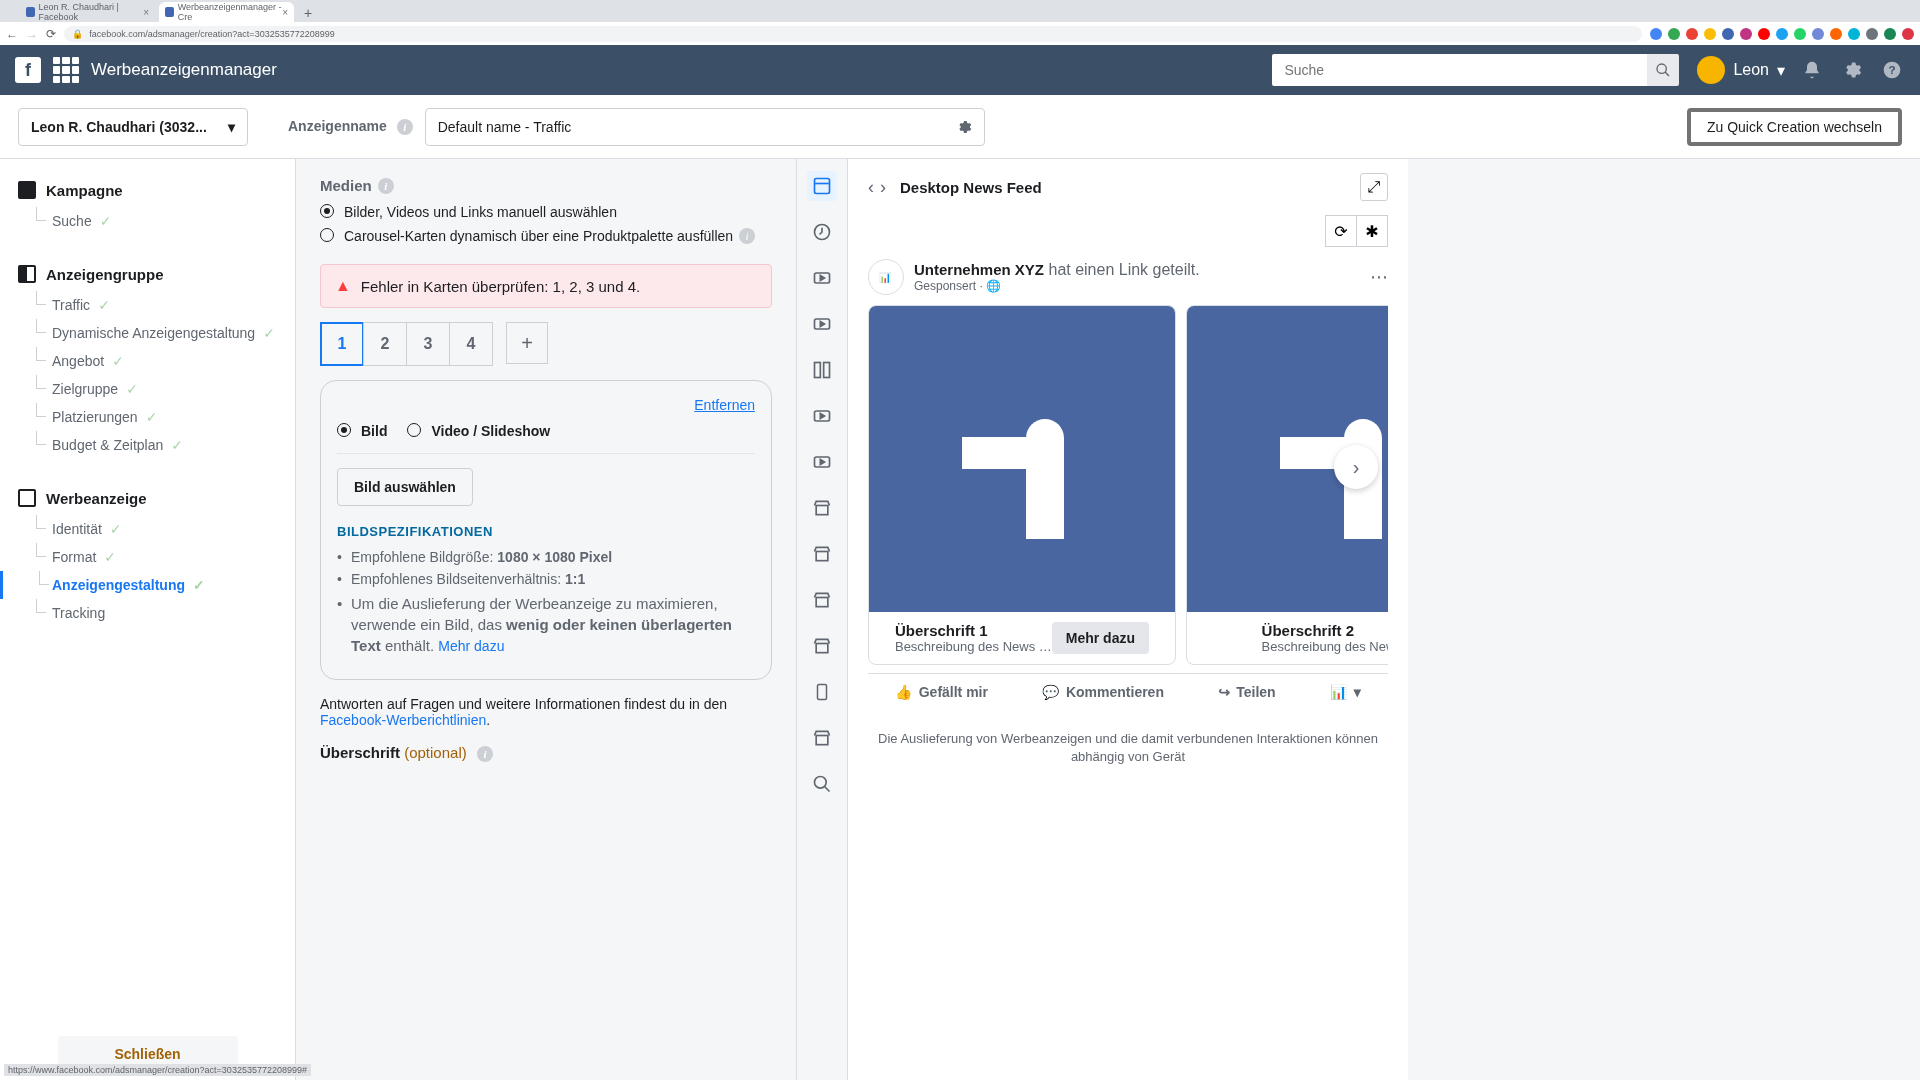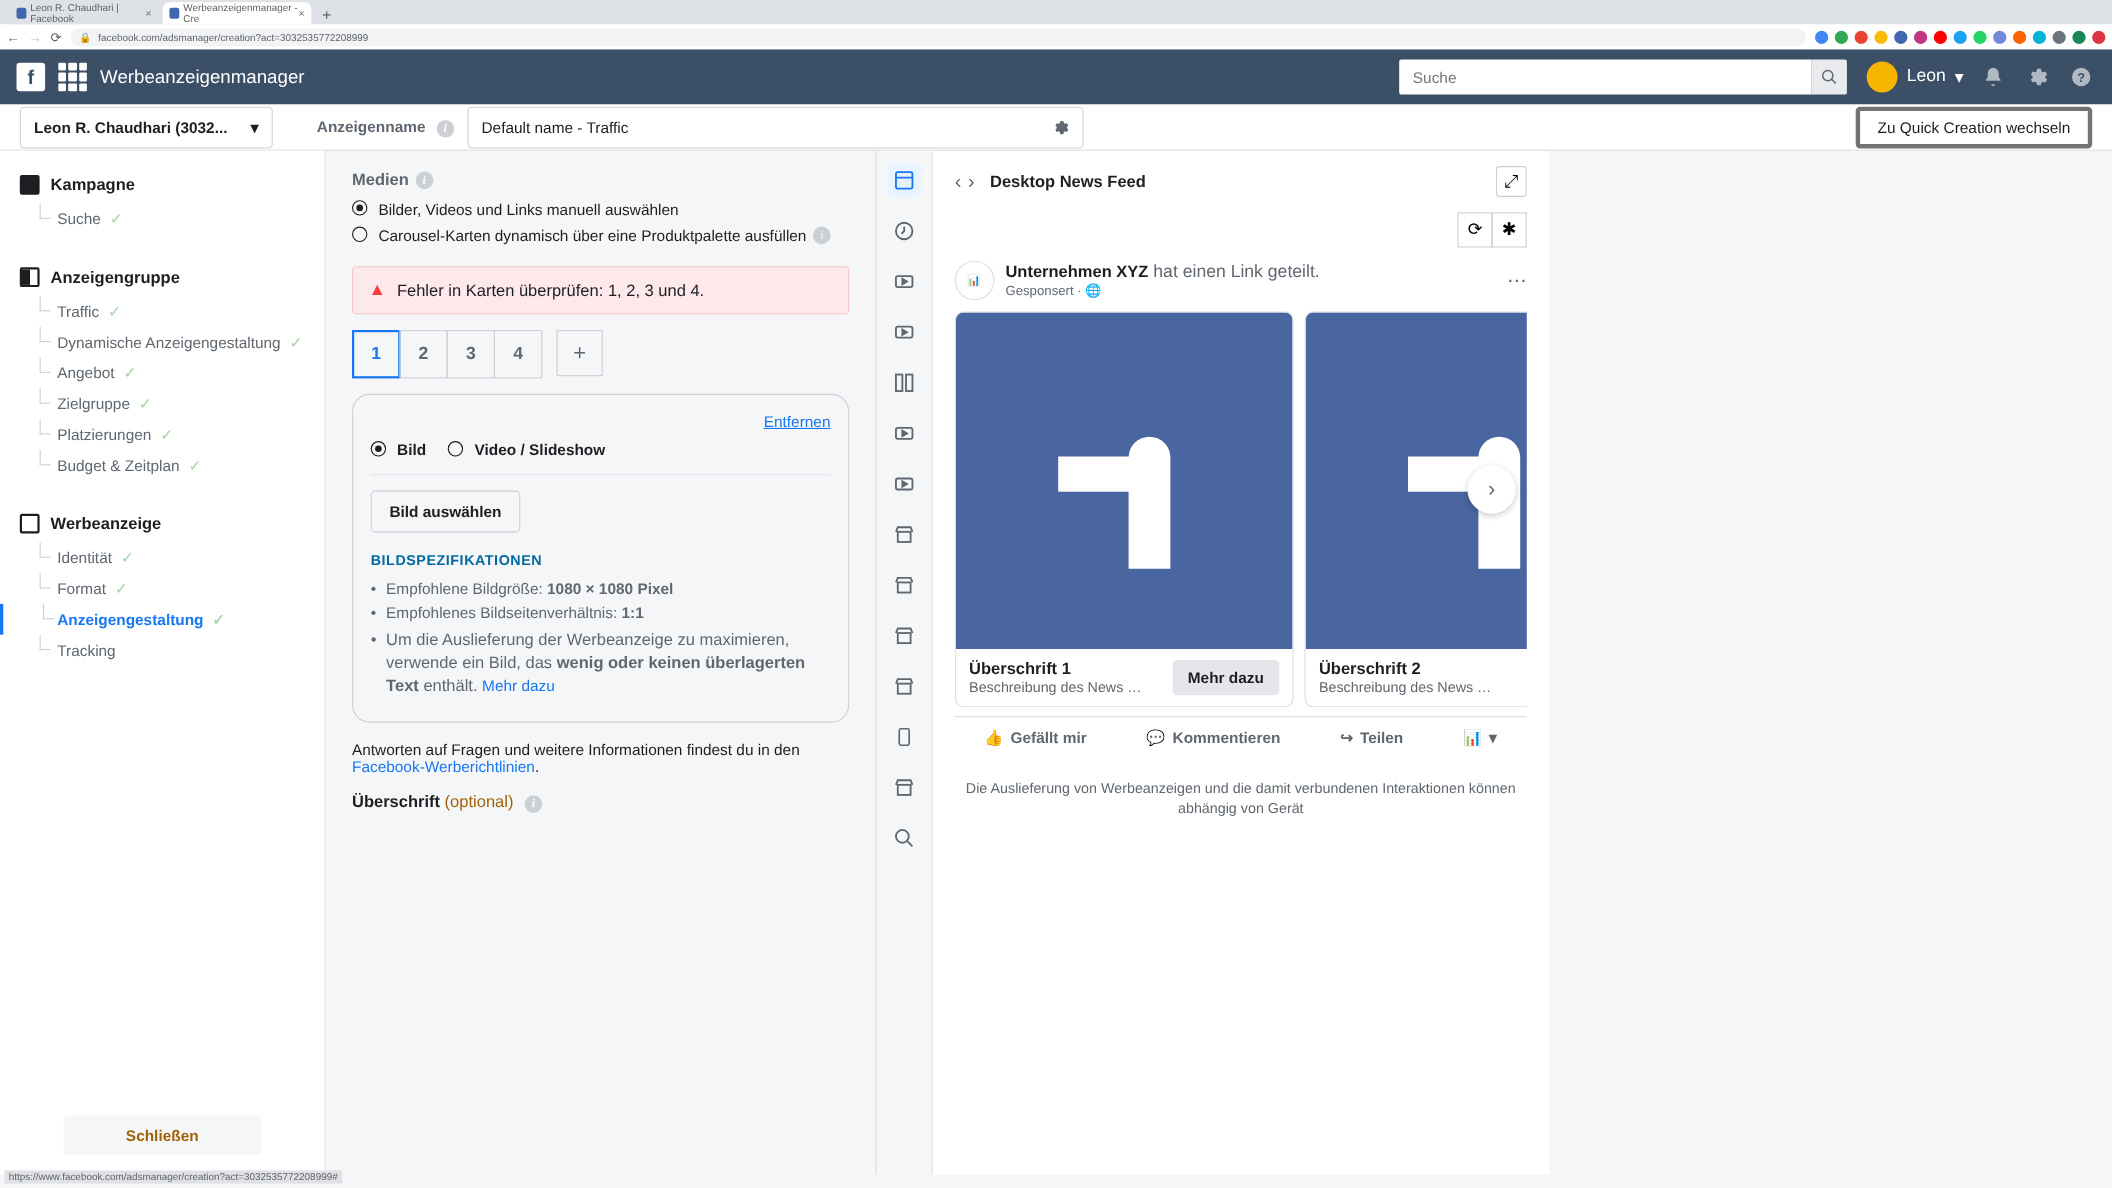--- a/index.html
+++ b/index.html
@@ -1,18 +1,18 @@
 <!DOCTYPE html>
 <html><head>
 <meta charset="utf-8">
 <style>
 *{margin:0;padding:0;box-sizing:border-box;font-family:Helvetica,Arial,sans-serif}
 body{background:#f5f6f7;overflow:hidden}
 .chrome-top{height:45px;background:#dfe1e5;border-bottom:1px solid #c1c1c1}
-.tabs-row{height:22px;display:flex;align-items:flex-end;padding-left:9px;background:#dee1e6}
+.tabs-row{height:22px;display:flex;align-items:flex-end;padding-left:20px;background:#dee1e6}
 .tab{height:20px;width:135px;background:#fff;border-radius:6px 6px 0 0;display:flex;align-items:center;padding:0 6px;font-size:9px;color:#5f6368;margin-right:4px;position:relative}
 .tab.inactive{background:#dee1e6;color:#5f6368}
 .tab-icon{width:10px;height:10px;background:#4267B2;border-radius:2px;margin-right:4px}
 .tab-close{margin-left:auto;font-size:10px;color:#777}
 .tab-add{width:20px;height:18px;display:flex;align-items:center;justify-content:center;color:#5f6368;font-size:14px}
 .addr-row{height:23px;background:#fff;display:flex;align-items:center;padding:0 6px;gap:8px}
 .nav-btn{color:#5f6368;font-size:12px}
 .addr-bar{flex:1;height:16px;background:#f1f3f4;border-radius:8px;font-size:9px;color:#5f6368;display:flex;align-items:center;padding:0 8px}
 .ext-icons{display:flex;gap:6px}
 .ext-icon{width:12px;height:12px;border-radius:50%}
@@ -20,21 +20,21 @@
 .fb-logo{width:26px;height:26px;background:#fff;color:#3b4f66;font-weight:bold;font-size:18px;display:flex;align-items:center;justify-content:center;border-radius:3px;margin-right:12px}
 .app-grid{width:26px;height:26px;display:grid;grid-template-columns:repeat(3,1fr);grid-template-rows:repeat(3,1fr);gap:2px;margin-right:12px}
 .app-grid span{background:#fff;border-radius:1px}
 .app-title{font-size:17px;font-weight:300}
 .search-wrap{margin-left:auto;display:flex;align-items:center}
 .search-box{width:375px;height:32px;background:#fff;border:none;padding:0 12px;font-size:14px;border-radius:2px 0 0 2px}
 .search-btn{width:32px;height:32px;background:#e9eaed;display:flex;align-items:center;justify-content:center;border-radius:0 2px 2px 0}
 .user-chip{display:flex;align-items:center;margin-left:18px;gap:8px}
 .avatar{width:28px;height:28px;border-radius:50%;background:#f7b500}
 .hdr-icon{width:26px;height:26px;margin-left:14px;display:flex;align-items:center;justify-content:center}
-.topbar{height:42px;background:#fff;border-bottom:1px solid #dadde1;display:flex;align-items:center;padding:0 18px}
+.topbar{height:64px;background:#fff;border-bottom:1px solid #dadde1;display:flex;align-items:center;padding:0 18px}
 .acct-select{width:230px;height:38px;border:1px solid #ccd0d5;border-radius:4px;display:flex;align-items:center;justify-content:space-between;padding:0 12px;font-size:14px;font-weight:600;color:#1c1e21}
 .name-label{font-size:14px;font-weight:600;color:#606770;margin-left:40px}
 .info-i{display:inline-flex;width:16px;height:16px;border-radius:50%;background:#ccd0d5;color:#fff;font-size:11px;align-items:center;justify-content:center;margin-left:6px;font-style:italic;font-family:serif}
 .name-input{flex:1;max-width:560px;height:38px;border:1px solid #ccd0d5;border-radius:4px;margin-left:12px;display:flex;align-items:center;padding:0 12px;font-size:14px;color:#1c1e21;justify-content:space-between}
 .quick-btn{margin-left:auto;height:38px;border:4px solid #737373;border-radius:4px;padding:0 16px;font-size:14px;font-weight:400;color:#1c1e21;display:flex;align-items:center}
 .main{display:flex;height:calc(100vh - 149px)}
 .sidebar{width:296px;background:#fff;border-right:1px solid #dadde1;padding-top:14px;position:relative}
 .side-section{margin-bottom:22px}
 .side-head{display:flex;align-items:center;padding:8px 18px;font-size:15px;font-weight:600;color:#1c1e21}
 .side-head-icon{width:18px;height:18px;margin-right:10px;border:2px solid #1c1e21;border-radius:2px}
@@ -86,21 +86,21 @@
 .page-name{font-size:15px;font-weight:600;color:#1c1e21}
 .page-action{font-weight:400;color:#606770}
 .sponsored{font-size:12px;color:#606770}
 .post-menu{margin-left:auto;color:#606770;font-size:18px}
 .carousel{display:flex;gap:10px;overflow:hidden;position:relative}
 .car-card{width:308px;border:1px solid #dadde1;border-radius:8px;overflow:hidden;flex-shrink:0}
 .car-img{height:306px;background:#4a66a0;display:flex;align-items:center;justify-content:center}
 .fb-f{width:120px;height:160px;position:relative}
 .fb-f::before{content:'';position:absolute;bottom:0;right:18px;width:38px;height:120px;background:#fff;border-radius:19px 19px 0 0}
 .fb-f::after{content:'';position:absolute;top:58px;left:0;width:90px;height:32px;background:#fff}
-.car-body{padding:10px 12px;display:flex;align-items:center;justify-content:space-between}
+.car-body{padding:10px 12px;display:flex;align-items:center;justify-content:center}
 .car-title{font-size:15px;font-weight:600;color:#1c1e21}
 .car-desc{font-size:13px;color:#606770;white-space:nowrap;overflow:hidden;text-overflow:ellipsis;max-width:160px}
 .car-cta{background:#e4e6eb;border-radius:4px;padding:8px 14px;font-size:14px;font-weight:600;color:#1c1e21}
 .car-arrow{position:absolute;right:10px;top:140px;width:44px;height:44px;background:#fff;border-radius:50%;box-shadow:0 2px 6px rgba(0,0,0,0.2);display:flex;align-items:center;justify-content:center;font-size:20px;color:#606770}
 .post-actions{display:flex;justify-content:space-around;padding:10px 0;border-top:1px solid #dadde1;margin-top:8px;align-items:center}
 .post-action{display:flex;align-items:center;gap:6px;font-size:14px;font-weight:600;color:#606770}
 .disclaimer{font-size:13px;color:#606770;text-align:center;margin-top:20px;line-height:1.4}
 .status-link{position:absolute;bottom:4px;left:4px;font-size:9px;color:#5f6368;background:#dfe1e5;padding:1px 4px}
 svg{display:block}
 </style>

